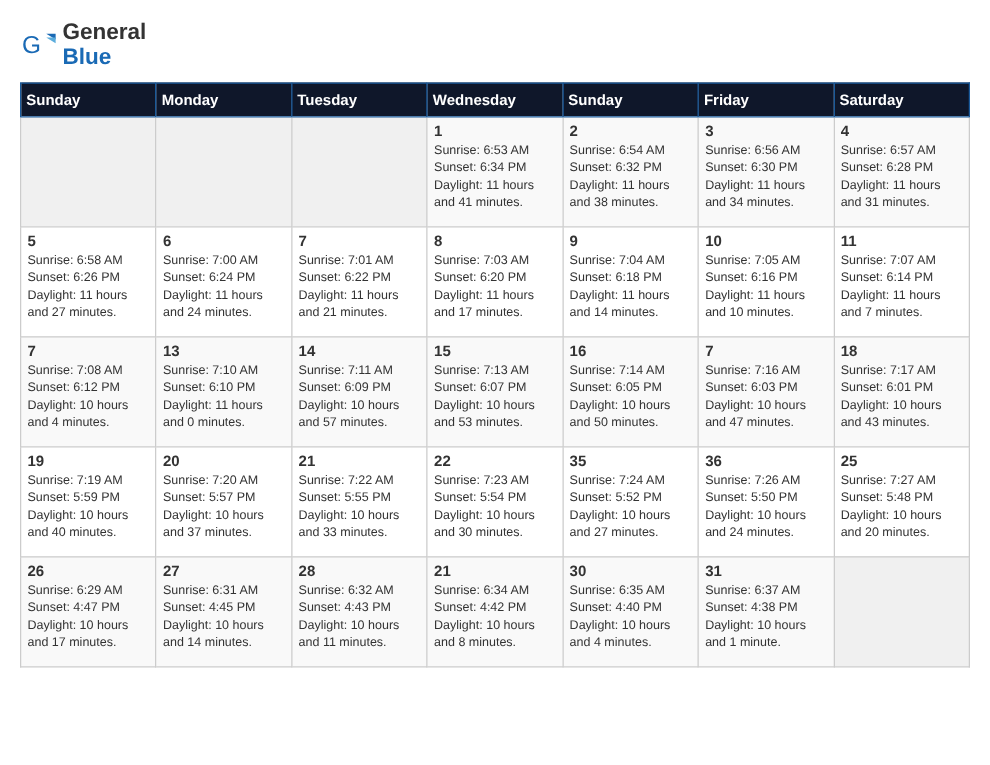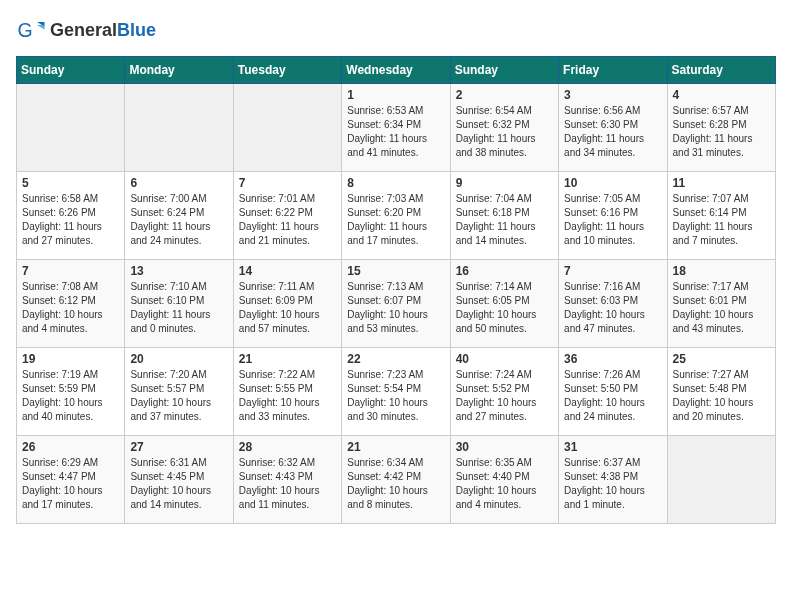--- a/index.html
+++ b/index.html
@@ -15,21 +15,21 @@
       justify-content: space-between;
       align-items: flex-start;
       margin-bottom: 10px;
     }
     .logo {
       display: flex;
       align-items: center;
     }
     .logo-text {
       display: flex;
-      flex-direction: row;
+      flex-direction: column;
       font-size: 18px;
       font-weight: bold;
       line-height: 1.1;
     }
     .logo-general { color: #333; }
     .logo-blue { color: #1a6ab5; }
     .logo-icon {
       width: 30px;
       height: 30px;
       margin-right: 4px;
@@ -45,21 +45,21 @@
     .subtitle {
       font-size: 15px;
       color: #555;
     }
     table {
       width: 100%;
       border-collapse: collapse;
       table-layout: fixed;
     }
     thead th {
-      background-color: #0f766e;
+      background-color: #0f172a;
       color: #fff;
       font-size: 12px;
       font-weight: bold;
       padding: 6px 4px;
       text-align: left;
       border: 1px solid #1a5a9a;
     }
     tbody td {
       border: 1px solid #ccc;
       vertical-align: top;
@@ -209,21 +209,21 @@
         </td>
         <td>
           <div class="day-num">21</div>
           <div class="day-detail">Sunrise: 7:22 AM<br>Sunset: 5:55 PM<br>Daylight: 10 hours and 33 minutes.</div>
         </td>
         <td>
           <div class="day-num">22</div>
           <div class="day-detail">Sunrise: 7:23 AM<br>Sunset: 5:54 PM<br>Daylight: 10 hours and 30 minutes.</div>
         </td>
         <td>
-          <div class="day-num">40</div>
+          <div class="day-num">35</div>
           <div class="day-detail">Sunrise: 7:24 AM<br>Sunset: 5:52 PM<br>Daylight: 10 hours and 27 minutes.</div>
         </td>
         <td>
           <div class="day-num">36</div>
           <div class="day-detail">Sunrise: 7:26 AM<br>Sunset: 5:50 PM<br>Daylight: 10 hours and 24 minutes.</div>
         </td>
         <td>
           <div class="day-num">25</div>
           <div class="day-detail">Sunrise: 7:27 AM<br>Sunset: 5:48 PM<br>Daylight: 10 hours and 20 minutes.</div>
         </td>

